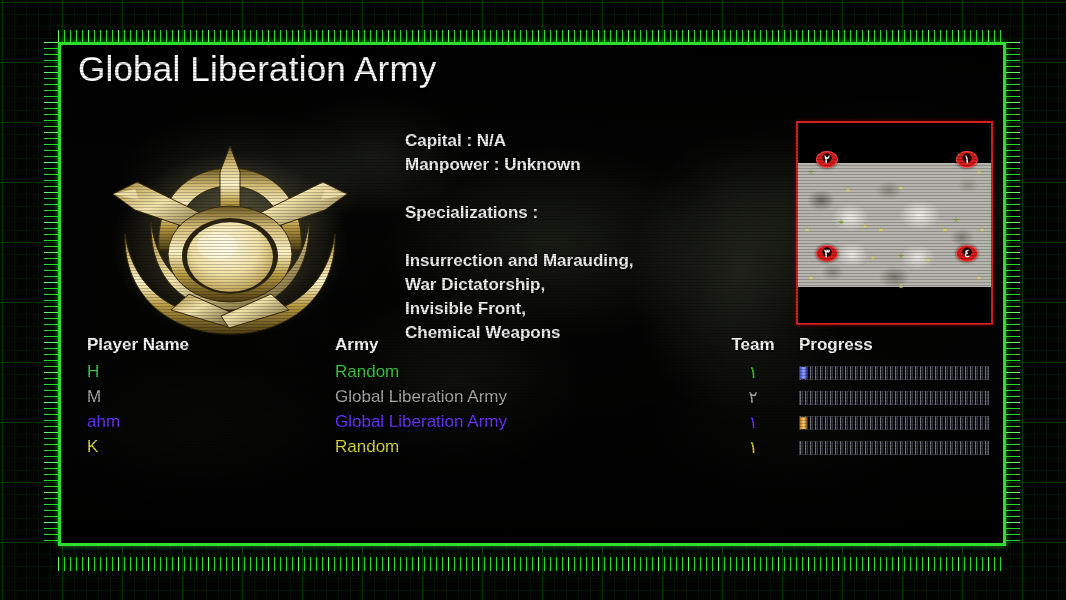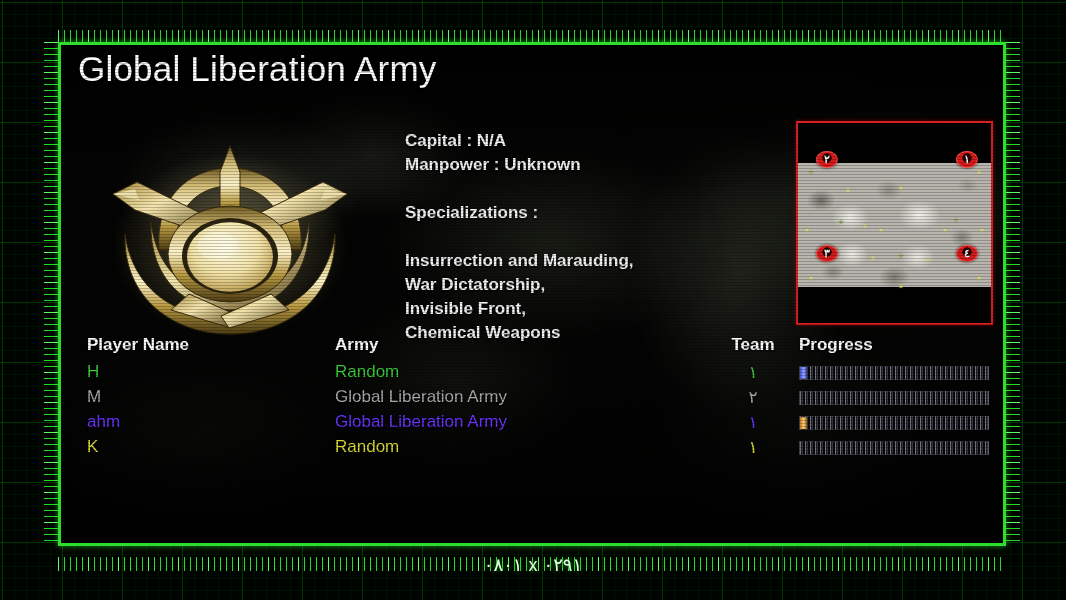--- a/index.html
+++ b/index.html
@@ -450,15 +450,14 @@
               </div>
             </div>
           </div>
       </div>
 
     </div>
 
     <div id="scanlines"></div>
   </div>
 
-  <div id="resolution">١٩٢٠ x ١٠٨٠</div>
 
 </div>
 
 </body></html>

